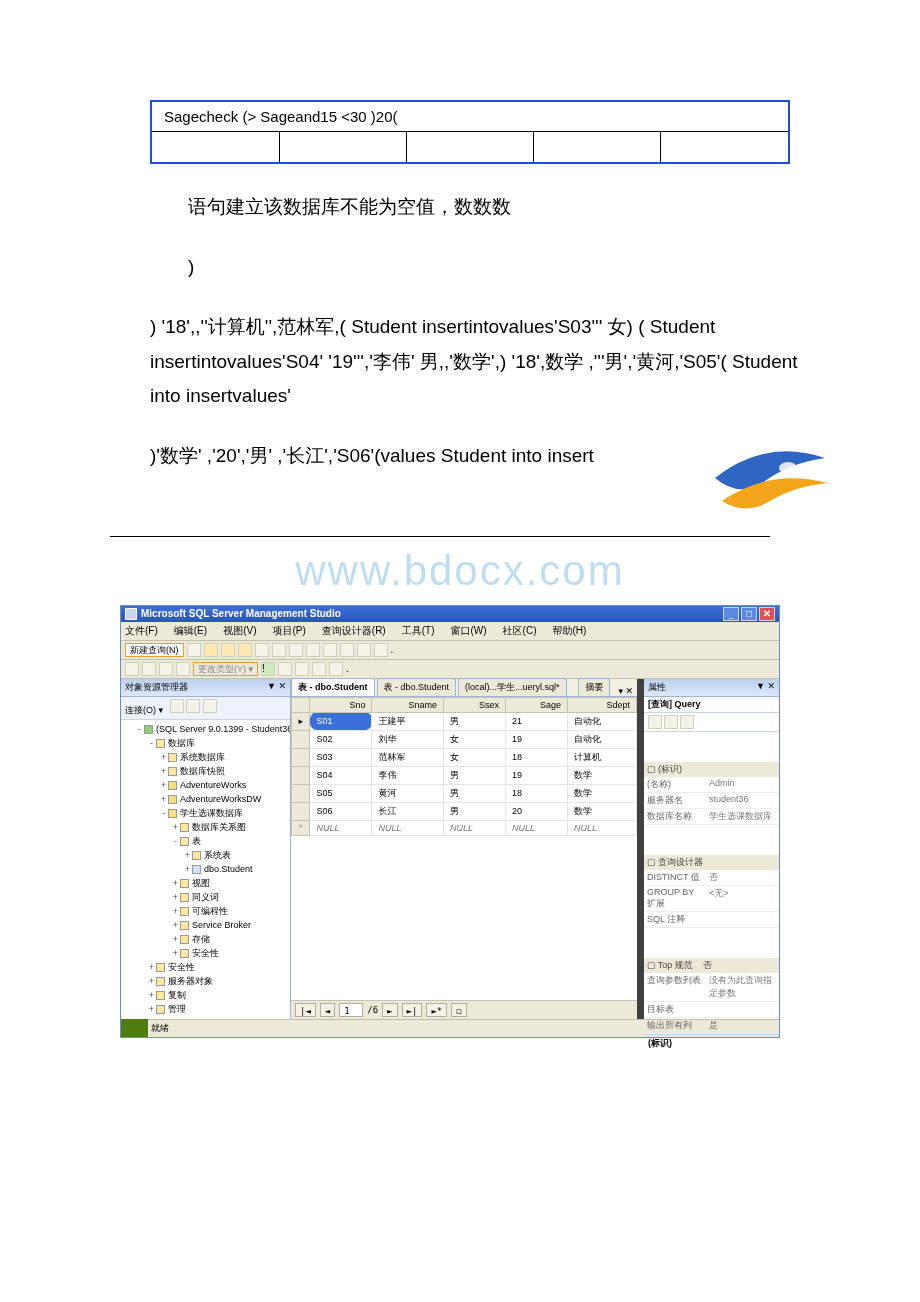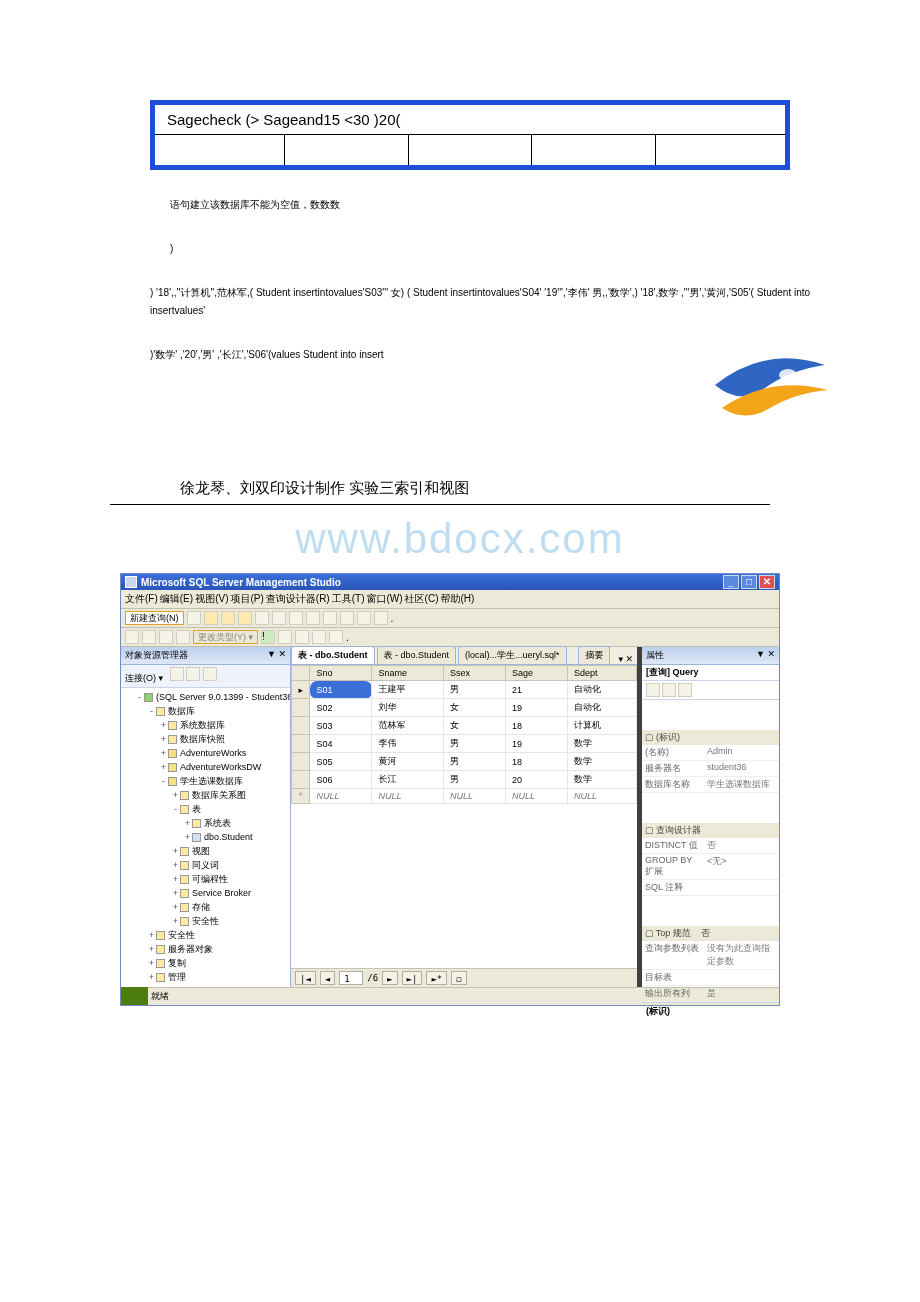--- a/index.html
+++ b/index.html
@@ -10,30 +10,30 @@
     font-family: "Microsoft YaHei", "SimSun", Arial, sans-serif;
     width: 920px;
   }
   .page {
     padding: 0 90px 40px 90px;
   }
   .empty-table {
     width: 640px;
     margin: 100px auto 20px 60px;
     border-collapse: collapse;
-    border: 5px solid #1d4ed8;
+    border: 2px solid #1d4ed8;
   }
   .empty-table td {
     border: 1px solid #000;
     padding: 6px 12px;
     height: 24px;
   }
   .row0-cell { font-size: 15px; }
   .text-block {
-    font-size: 10px;
+    font-size: 19px;
     line-height: 1.8;
     margin: 26px 0 10px 60px;
   }
   .indent1 { text-indent: 2em; }
   .float-logo {
     float: right;
     margin: 0 0 10px 10px;
   }
   .logo-svg { width: 120px; height: 95px; }
   .section-title {
@@ -81,21 +81,21 @@
     color: #fff;
     font-size: 10px;
     line-height: 12px;
     text-align: center;
   }
   .ssms .winbtn.close { background:#e05050; }
   .ssms .menubar {
     background: #ece9d8;
     padding: 2px 4px;
     display: flex;
-    gap: 2px;
+    gap: 16px;
     border-bottom: 1px solid #c0c0b0;
   }
   .ssms .menubar span { cursor: default; }
   .ssms .toolbar {
     background: #ece9d8;
     padding: 2px 4px;
     display: flex;
     gap: 3px;
     align-items: center;
     border-bottom: 1px solid #c0c0b0;
@@ -163,21 +163,21 @@
   }
   .tab.active { background: #fff; font-weight: bold; }
   .tab.summary { margin-left: auto; margin-right: 4px; }
   .grid { flex: 1; overflow: auto; background:#fff; }
   .grid table { border-collapse: collapse; width: 100%; font-size:9px; }
   .grid th {
     background: #ece9d8;
     border: 1px solid #c6c3b5;
     padding: 2px 6px;
     font-weight: normal;
-    text-align: left;
+    text-align: right;
   }
   .grid td {
     border: 1px solid #e5e5e5;
     padding: 2px 6px;
   }
   .grid td.rowhdr { background:#ece9d8; border:1px solid #c6c3b5; width:14px; text-align:center; }
   .grid td.selected { background:#3b6fd8; color:#fff;border-radius:7px; }
   .grid td.null { font-style: italic; color:#777; }
   .grid td.star { color:#999; font-family: monospace; }
   .grid-nav {
@@ -193,21 +193,21 @@
   .grid-nav .navbtn {
     border: 1px solid #b0b0a0;
     padding: 0 4px;
     background: #f4f2e6;
     height: 14px;
     line-height: 14px;
   }
   .panel-prop {
     width: 142px;
     background: #fff;
-    border-left: 5px solid #404040;
+    border-left: 7px solid #404040;
     font-size: 9px;
     display: flex;
     flex-direction: column;
   }
   .panel-prop .ptitle {
     background: linear-gradient(#bcd0ef,#dfe8f7);
     padding: 2px 4px;
     border-bottom: 1px solid #9bb4dd;
     display: flex; justify-content: space-between;
   }
@@ -261,21 +261,20 @@
       <path d="M5 55 Q55 15 115 35 Q80 40 55 58 Q30 76 5 55 Z" fill="#2f66c4"></path>
       <path d="M12 78 Q60 45 118 60 Q85 63 60 78 Q35 93 12 78 Z" fill="#f2a518"></path>
       <ellipse cx="78" cy="45" rx="9" ry="6" fill="#fff" opacity="0.85"></ellipse>
     </svg>
   </div>
 
   <div class="text-block" style="clear:none;">)'数学' ,'20','男' ,'长江','S06'(values Student into insert</div>
 
   <div style="clear:both;"></div>
 
-  <div class="section-title indent1">徐龙琴、刘双印设计制作 实验三索引和视图</div>
   <hr class="hr-line">
 
   <div class="watermark">www.bdocx.com</div>
 
   <div class="ssms">
 
     <div class="titlebar">
       <span class="ticon"></span>
       <span>Microsoft SQL Server Management Studio</span>
       <span class="spacer"></span>

